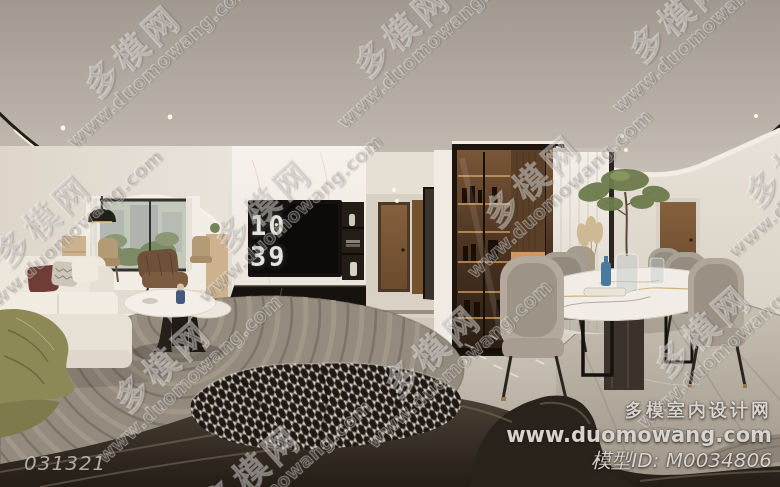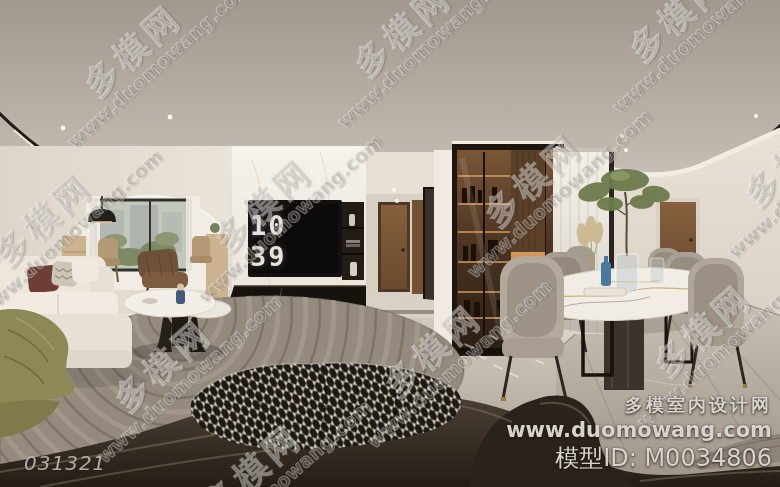--- a/index.html
+++ b/index.html
@@ -17,21 +17,21 @@
       color:rgba(255,255,255,0.12);-webkit-text-stroke:1px rgba(255,255,255,0.34);
       text-shadow:1px 1px 2px rgba(70,60,48,0.35);pointer-events:none;line-height:1.05;}
   .wm .cn{font-size:34px;font-weight:bold;letter-spacing:5px;}
   .wm .url{font-size:19px;font-weight:bold;}
   
   .corner{position:absolute;right:8px;bottom:14px;text-align:right;
           color:rgba(241,237,231,0.88);
           text-shadow:0 1px 3px rgba(25,20,15,0.9),0 0 1px rgba(25,20,15,0.8);line-height:1.25;}
   .corner .l1{font-size:18px;font-weight:bold;letter-spacing:3px;}
   .corner .l2{font-size:21px;font-weight:bold;}
-  .corner .l3{font-size:24px;}
+  .corner .l3{font-size:20px;font-style:italic;}
   .code{position:absolute;left:24px;bottom:12px;font-size:20px;letter-spacing:1px;
         color:rgba(214,209,201,0.78);text-shadow:0 1px 2px rgba(40,34,26,0.6);font-style:italic;}
 </style>
 </head>
 <body>
 
 <div class="stage">
 
 <svg width="780" height="487" viewBox="0 0 780 487">
   <defs>

